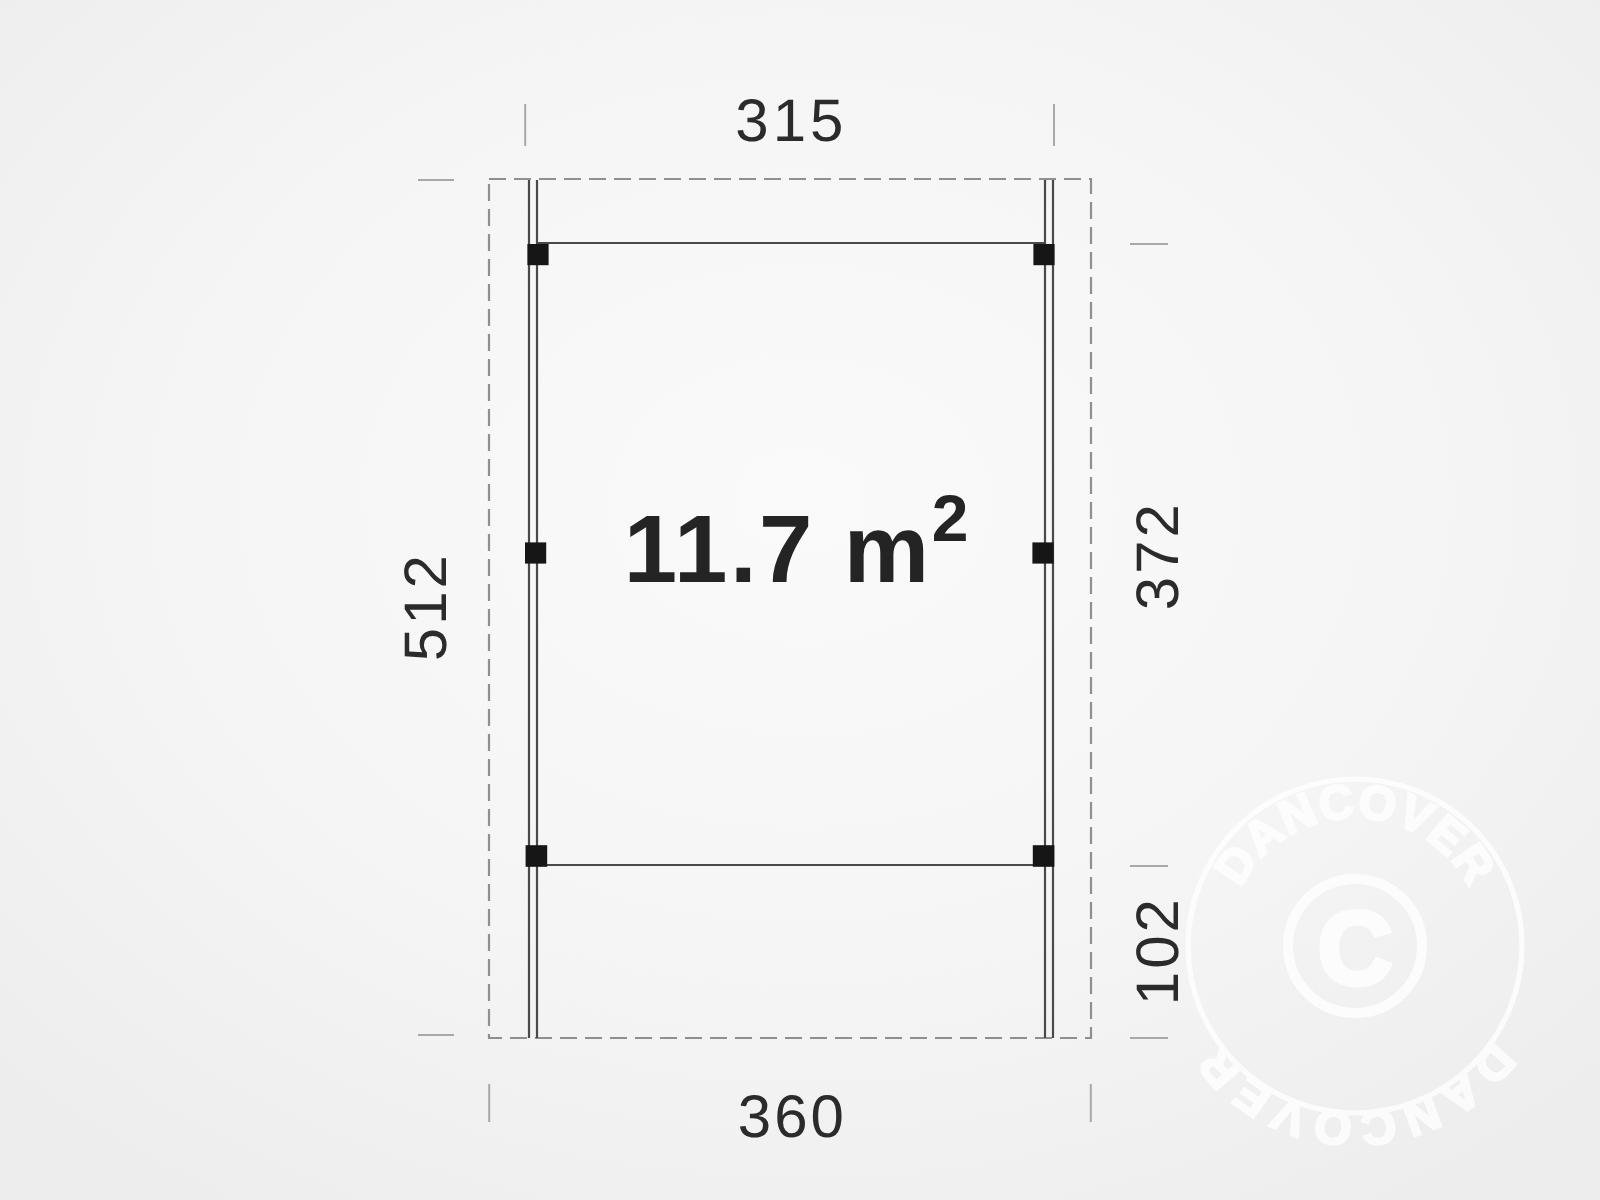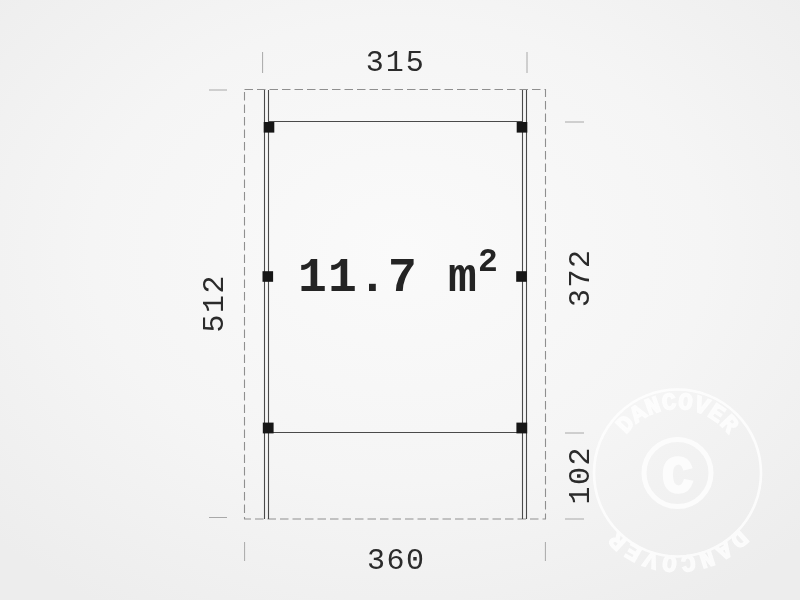--- a/index.html
+++ b/index.html
@@ -1,18 +1,18 @@
 <!DOCTYPE html>
 <html><head>
 <meta charset="utf-8">
 <style>
   html,body{margin:0;padding:0;}
   body{width:800px;height:600px;overflow:hidden;font-family:"Liberation Sans",sans-serif;}
   #stage{position:relative;width:800px;height:600px;
-    background:radial-gradient(ellipse 560px 420px at 400px 250px,#fafafa 0%,#f5f5f5 55%,#ededed 100%);font-family:Liberation Mono, monospace;}
+    background:radial-gradient(ellipse 560px 420px at 400px 250px,#fafafa 0%,#f5f5f5 55%,#ededed 100%);}
   svg{position:absolute;left:0;top:0;}
 </style>
 </head>
 <body>
 
 <div id="stage">
 <svg width="800" height="600" viewBox="0 0 800 600">
 
   <g opacity="0.8" fill="none" stroke="#ffffff">
     <circle cx="677.5" cy="473" r="83.5" stroke-width="2.6"></circle>

